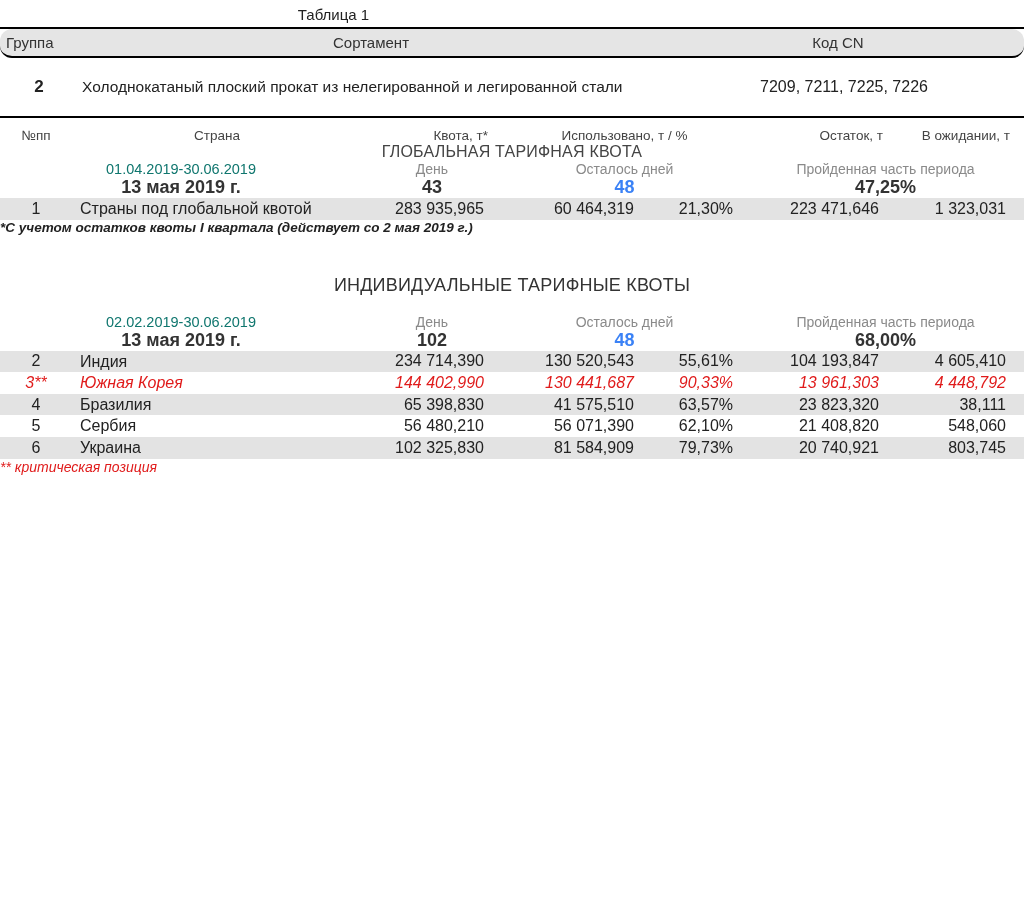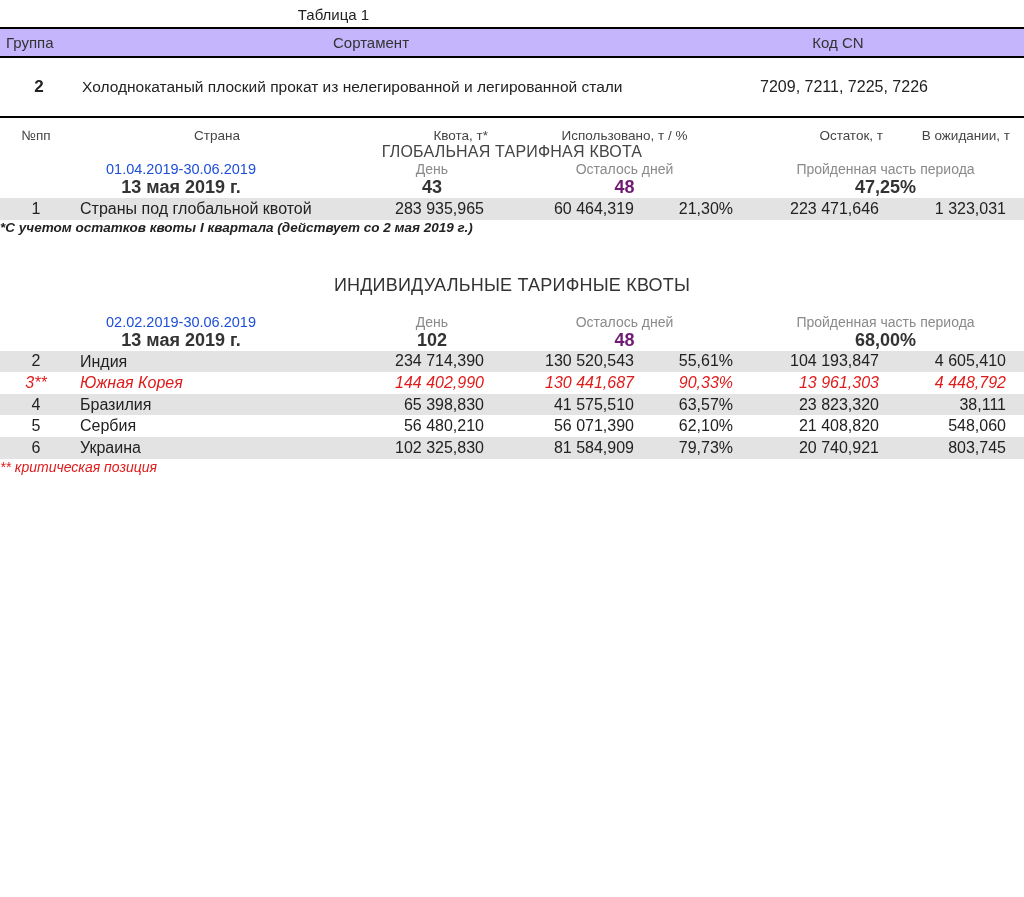--- a/index.html
+++ b/index.html
@@ -36,23 +36,24 @@
   
   .head-block {
     border: 2px solid #000;
     border-left: none;
     border-right: none;
     width: 1024px;
     box-sizing: border-box;
   }
   .head-row {
     display: flex;
-    background: #c4b5fd;
+    background: #e5e5e5;
     border-bottom: 2px solid #000;
     align-items: center;
+    border-radius: 12px;
   }
   .head-row .c1 {
     width: 78px;
     padding: 5px 6px;
     font-size: 15px;
     color: #333;
   }
   .head-row .c2 {
     flex: 1;
     text-align: center;
@@ -135,30 +136,30 @@
     color: #333;
     padding: 26px 0 18px 0;
   }
 
   .period-row td {
     font-size: 14px;
     color: #8a8a8a;
     text-align: center;
     padding: 4px 6px 2px 6px;
   }
-  .period-row td.label-dates { color: #1d4ed8; font-size: 14.5px; margin-top: 36px; }
+  .period-row td.label-dates { color: #0f766e; font-size: 14.5px; margin-top: 36px; }
 
   .period-val td {
     text-align: center;
     font-weight: bold;
     font-size: 18px;
     color: #333;
     padding: 0 6px 10px 6px;
   }
-  .period-val td.red { color: #701a75; }
+  .period-val td.red { color: #3b82f6; }
   .period-val td.date { font-size: 18px; }
 
   .data-row td {
     font-size: 16px;
     padding: 13px 6px;
     color: #222;
   }
   .data-row td.num { text-align: center; font-size: 16px; }
   .data-row td.ctry { text-align: left; padding-left: 8px; line-height: 1.35; margin-left: 8px; }
   .data-row td.val { text-align: right; padding-right: 18px; }

